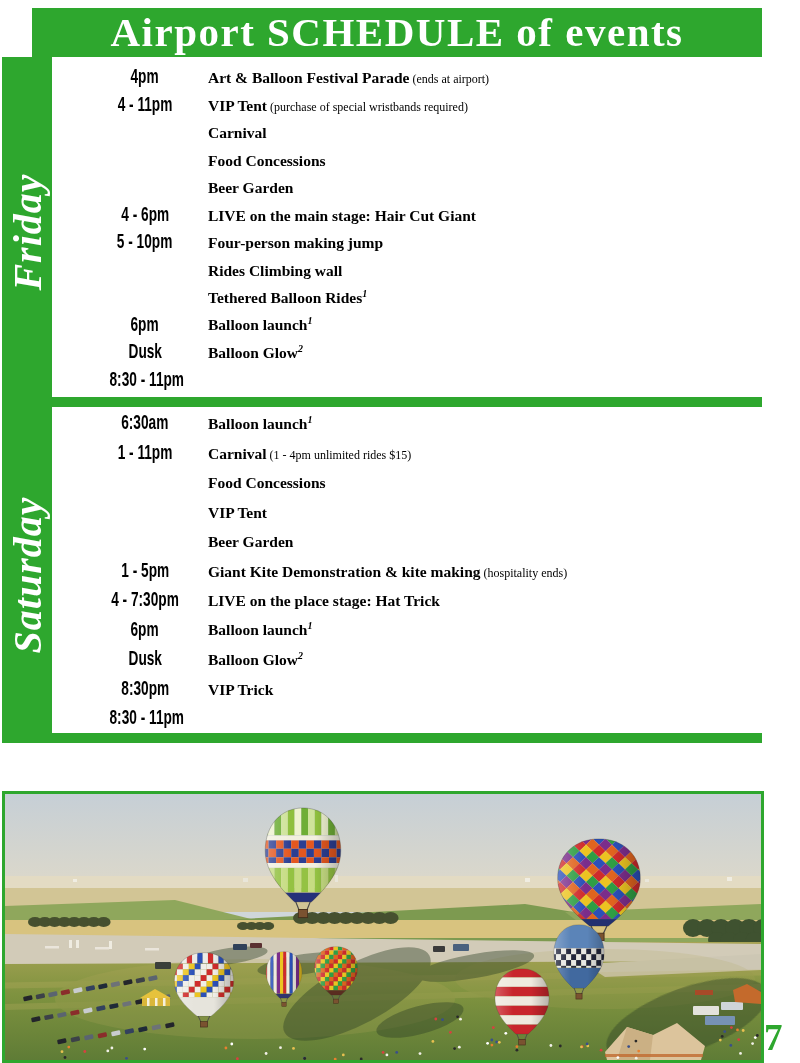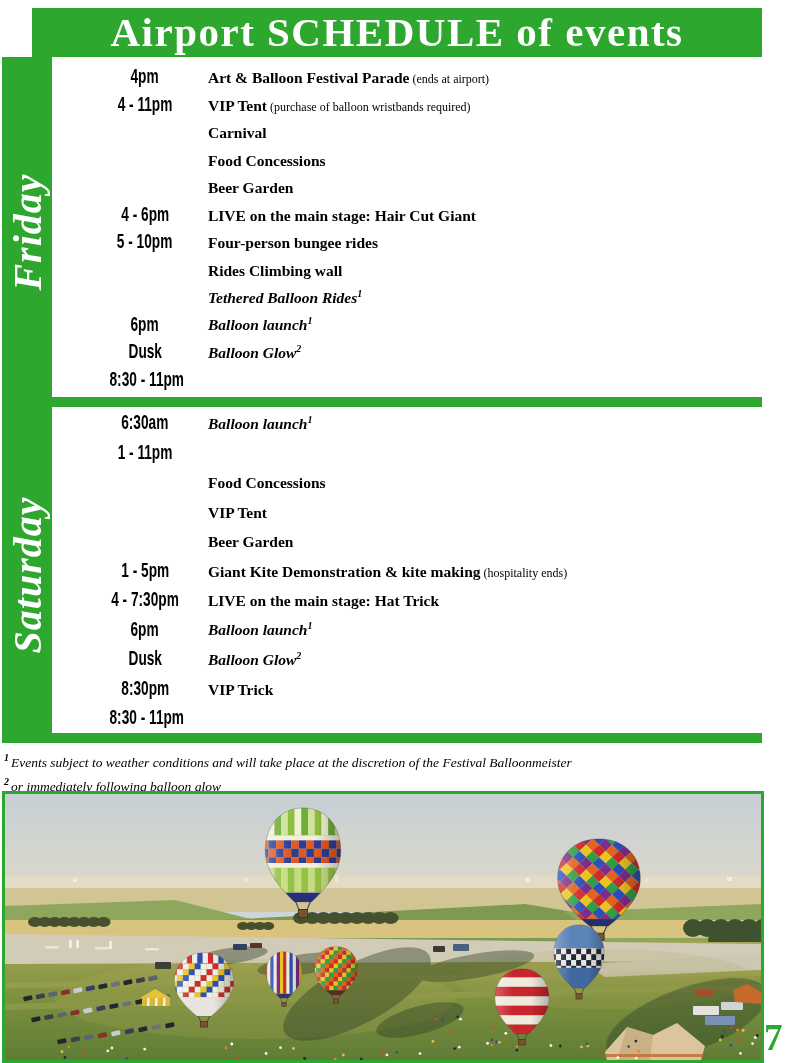--- a/index.html
+++ b/index.html
@@ -22,21 +22,21 @@
   .rows{position:absolute;left:95px;top:9px;width:665px;}
   .friday .rows .row{margin-bottom:7.5px;}
   .saturday .rows{top:5px;}
   .saturday .rows .row{margin-bottom:9.5px;}
   .row{display:flex;align-items:baseline;height:20px;}
   .row-time{flex:none;width:100px;text-align:center;font-family:"Liberation Sans",sans-serif;
           font-weight:bold;font-size:19px;white-space:nowrap;}
   .row-time span{display:inline-block;transform:scale(0.72,1.06);transform-origin:center;}
   .row-text{margin-left:13px;white-space:nowrap;font-size:15.5px;}
   .row-title{font-weight:bold;}
-  .row-title.italic{font-style:italic;}
+  .row-title.italic{}
   .row-note{font-weight:normal;font-size:12px;}
   .row-sup{font-weight:bold;font-style:italic;font-size:10px;vertical-align:super;}
   
   .footnotes{position:absolute;left:4px;top:748px;font-style:italic;font-size:13.5px;line-height:19px;}
   .fn-sup{font-weight:bold;font-size:10px;vertical-align:super;margin-right:2px;}
   
   .photo-frame{position:absolute;left:2px;top:791px;width:762px;height:272px;
           border:3px solid var(--green);box-sizing:border-box;background:#cfd6da;}
   .photo-frame svg{display:block;}
   
@@ -56,41 +56,41 @@
     <div class="day-sidebar">
       <span class="day-label">Friday</span>
     </div>
     <div class="rows">
         <div class="row">
           <div class="row-time"><span>4pm</span></div>
           <div class="row-text"><span class="row-title">Art &amp; Balloon Festival Parade</span><span class="row-note"> (ends at airport)</span></div>
         </div>
         <div class="row">
           <div class="row-time"><span>4 - 11pm</span></div>
-          <div class="row-text"><span class="row-title">VIP Tent</span><span class="row-note"> (purchase of balloon wristbands required)</span></div>
+          <div class="row-text"><span class="row-title">VIP Tent</span><span class="row-note"> (purchase of special wristbands required)</span></div>
         </div>
         <div class="row">
           <div class="row-time"><span></span></div>
           <div class="row-text"><span class="row-title">Carnival</span></div>
         </div>
         <div class="row">
           <div class="row-time"><span></span></div>
           <div class="row-text"><span class="row-title">Food Concessions</span></div>
         </div>
         <div class="row">
           <div class="row-time"><span></span></div>
           <div class="row-text"><span class="row-title">Beer Garden</span></div>
         </div>
         <div class="row">
           <div class="row-time"><span>4 - 6pm</span></div>
           <div class="row-text"><span class="row-title">LIVE on the main stage: Hair Cut Giant</span></div>
         </div>
         <div class="row">
           <div class="row-time"><span>5 - 10pm</span></div>
-          <div class="row-text"><span class="row-title">Four-person bungee rides</span></div>
+          <div class="row-text"><span class="row-title">Four-person making jump</span></div>
         </div>
         <div class="row">
           <div class="row-time"><span></span></div>
           <div class="row-text"><span class="row-title">Rides Climbing wall</span></div>
         </div>
         <div class="row">
           <div class="row-time"><span></span></div>
           <div class="row-text"><span class="row-title italic">Tethered Balloon Rides</span><span class="row-sup">1</span></div>
         </div>
         <div class="row">
@@ -112,64 +112,61 @@
     <div class="day-sidebar">
       <span class="day-label">Saturday</span>
     </div>
     <div class="rows">
         <div class="row">
           <div class="row-time"><span>6:30am</span></div>
           <div class="row-text"><span class="row-title italic">Balloon launch</span><span class="row-sup">1</span></div>
         </div>
         <div class="row">
           <div class="row-time"><span>1 - 11pm</span></div>
+          <div class="row-text"><span class="row-title">Carnival</span><span class="row-note"> (1 - 4pm unlimited rides $15)</span></div>
         </div>
         <div class="row">
           <div class="row-time"><span></span></div>
           <div class="row-text"><span class="row-title">Food Concessions</span></div>
         </div>
         <div class="row">
           <div class="row-time"><span></span></div>
           <div class="row-text"><span class="row-title">VIP Tent</span></div>
         </div>
         <div class="row">
           <div class="row-time"><span></span></div>
           <div class="row-text"><span class="row-title">Beer Garden</span></div>
         </div>
         <div class="row">
           <div class="row-time"><span>1 - 5pm</span></div>
           <div class="row-text"><span class="row-title">Giant Kite Demonstration &amp; kite making</span><span class="row-note"> (hospitality ends)</span></div>
         </div>
         <div class="row">
           <div class="row-time"><span>4 - 7:30pm</span></div>
-          <div class="row-text"><span class="row-title">LIVE on the main stage: Hat Trick</span></div>
+          <div class="row-text"><span class="row-title">LIVE on the place stage: Hat Trick</span></div>
         </div>
         <div class="row">
           <div class="row-time"><span>6pm</span></div>
           <div class="row-text"><span class="row-title italic">Balloon launch</span><span class="row-sup">1</span></div>
         </div>
         <div class="row">
           <div class="row-time"><span>Dusk</span></div>
           <div class="row-text"><span class="row-title italic">Balloon Glow</span><span class="row-sup">2</span></div>
         </div>
         <div class="row">
           <div class="row-time"><span>8:30pm</span></div>
           <div class="row-text"><span class="row-title">VIP Trick</span></div>
         </div>
         <div class="row">
           <div class="row-time"><span>8:30 - 11pm</span></div>
         </div>
       </div>
     <div class="day-bottombar"></div>
   </div>
 
-  <div class="footnotes">
-    <div><span class="fn-sup">1</span><span>Events subject to weather conditions and will take place at the discretion of the Festival Balloonmeister</span></div>
-    <div><span class="fn-sup">2</span><span>or immediately following balloon glow</span></div>
-  </div>
 
   <div class="photo-frame" id="photo">
       <svg width="756" height="266" viewBox="0 0 756 266">
 <defs>
   <linearGradient id="skyG" x1="0" y1="0" x2="0" y2="1">
     <stop offset="0" stop-color="#C6CFD6"></stop>
             <stop offset="1" stop-color="#DED9C9"></stop>
           </linearGradient>
   <linearGradient id="grassG" x1="0" y1="0" x2="0" y2="1">
     <stop offset="0" stop-color="#A8A455"></stop>

